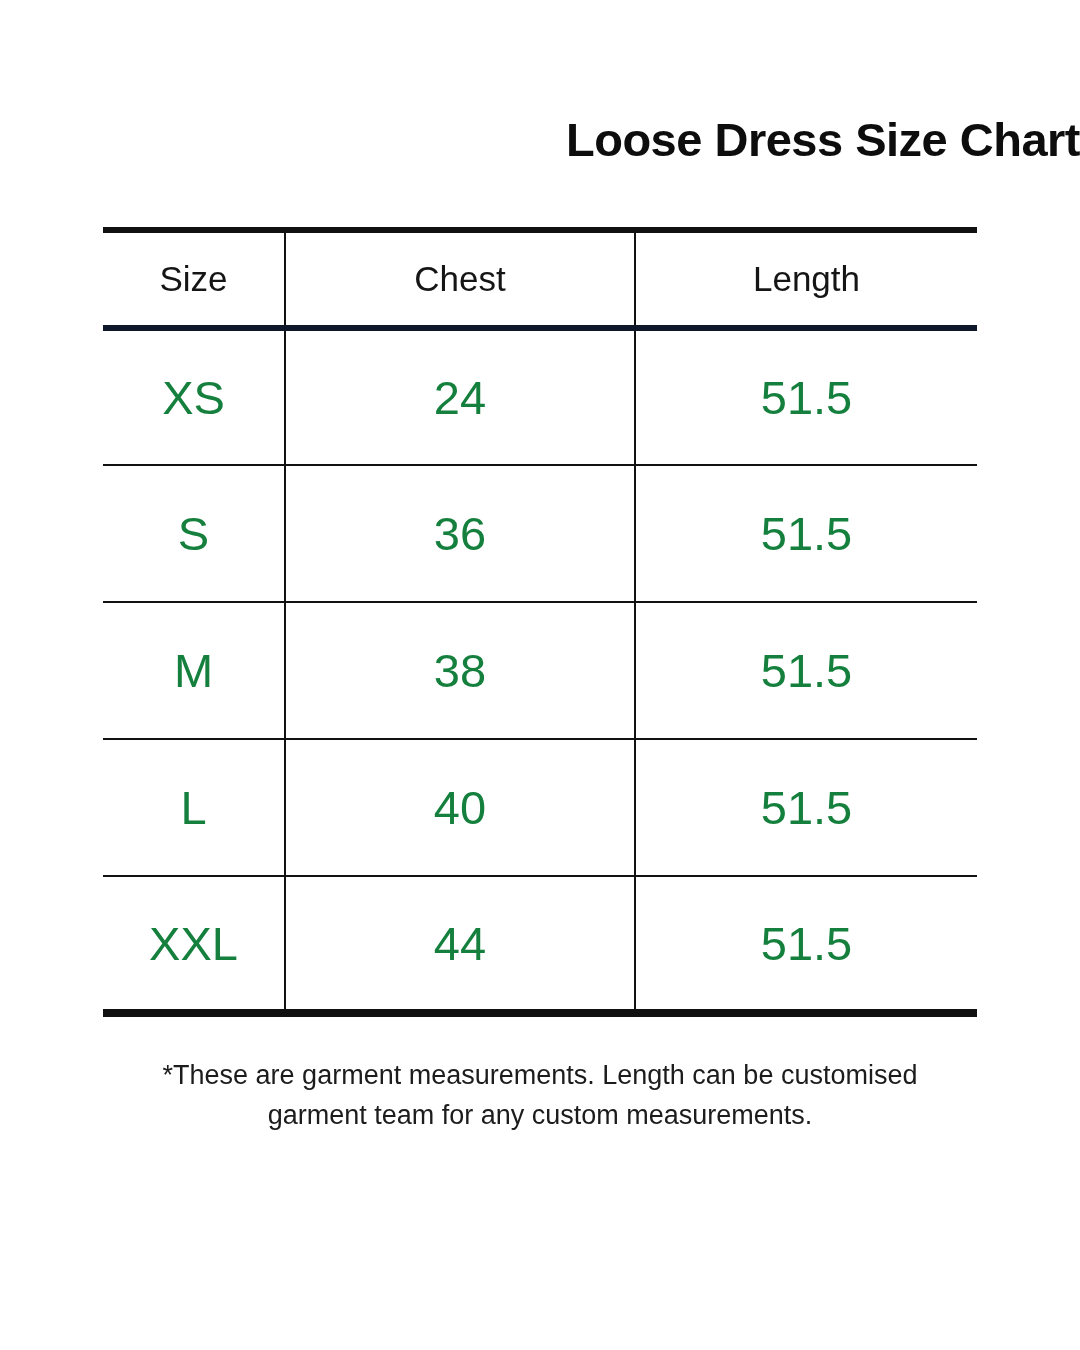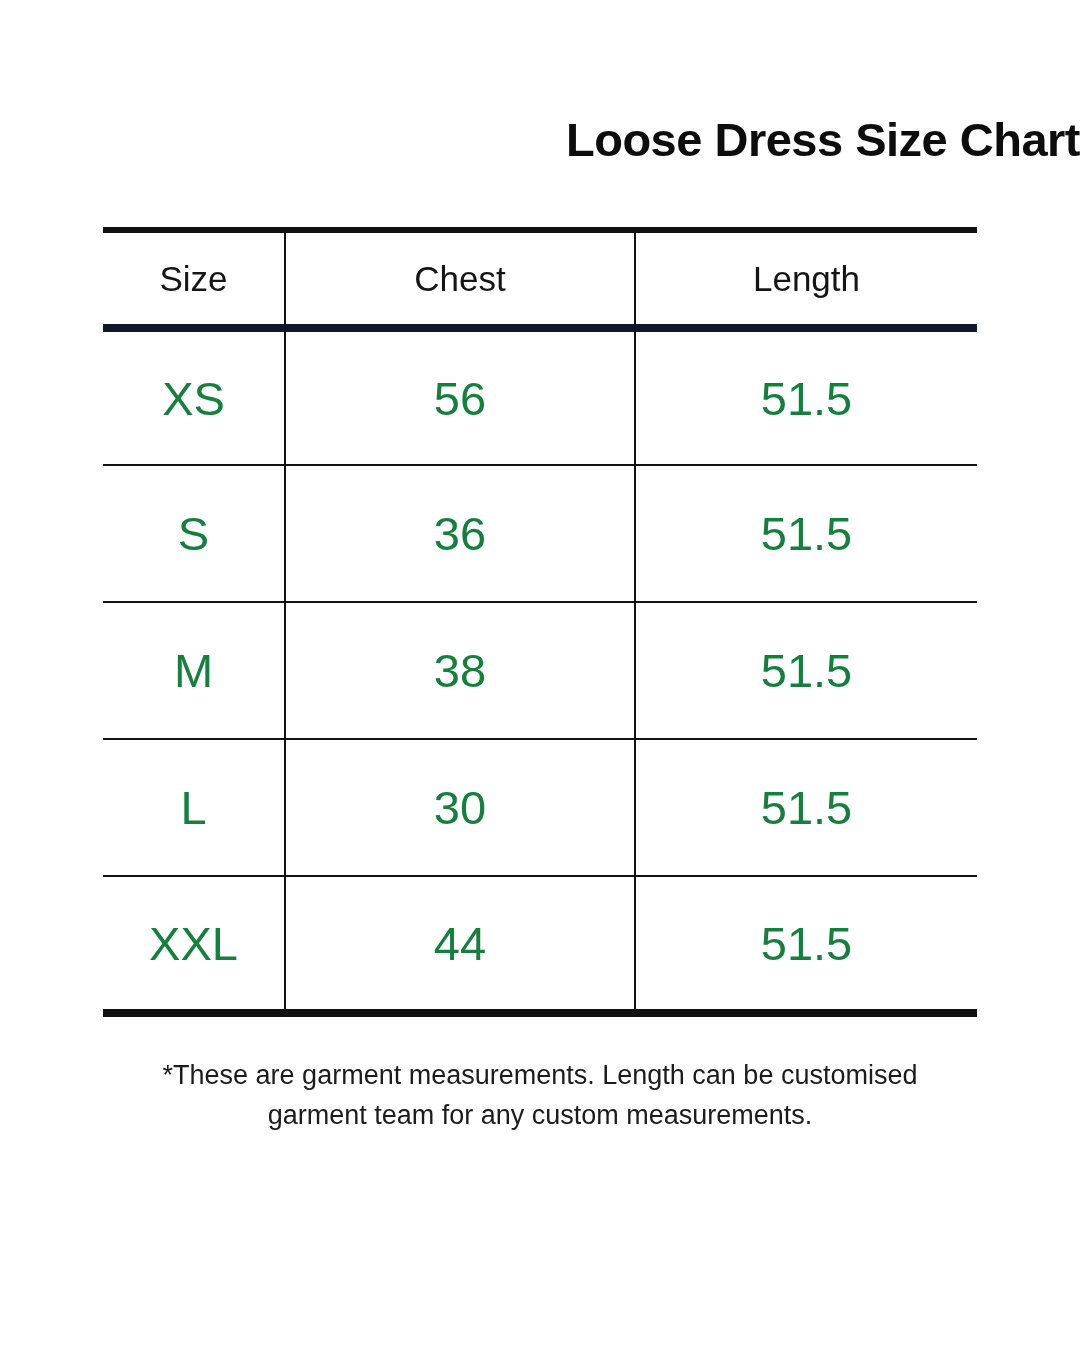--- a/index.html
+++ b/index.html
@@ -31,21 +31,21 @@
     width: 874px;
     margin: 60px auto 0 auto;
   }
   table.size-chart col.col-size   { width: 182px; }
   table.size-chart col.col-chest  { width: 350px; }
   table.size-chart col.col-length { width: 342px; }
 
   table.size-chart thead tr {
     height: 98px;
     border-top: 6px solid #111111;
-    border-bottom: 8px solid #0f172a;
+    border-bottom: 6px solid #0f172a;
   }
   table.size-chart tbody tr {
     height: 137px;
     border-bottom: 2px solid #111111;
   }
   table.size-chart tbody tr:last-child {
     border-bottom: 8px solid #111111;
   }
   table.size-chart th,
   table.size-chart td {
@@ -91,36 +91,36 @@
     <thead>
       <tr>
         <th>Size</th>
         <th>Chest</th>
         <th>Length</th>
       </tr>
     </thead>
     <tbody>
       <tr>
         <td>XS</td>
-        <td>56</td>
+        <td>24</td>
         <td>51.5</td>
       </tr>
       <tr>
         <td>S</td>
         <td>36</td>
         <td>51.5</td>
       </tr>
       <tr>
         <td>M</td>
         <td>38</td>
         <td>51.5</td>
       </tr>
       <tr>
         <td>L</td>
-        <td>30</td>
+        <td>40</td>
         <td>51.5</td>
       </tr>
       <tr>
         <td>XXL</td>
         <td>44</td>
         <td>51.5</td>
       </tr>
     </tbody>
   </table>
 

